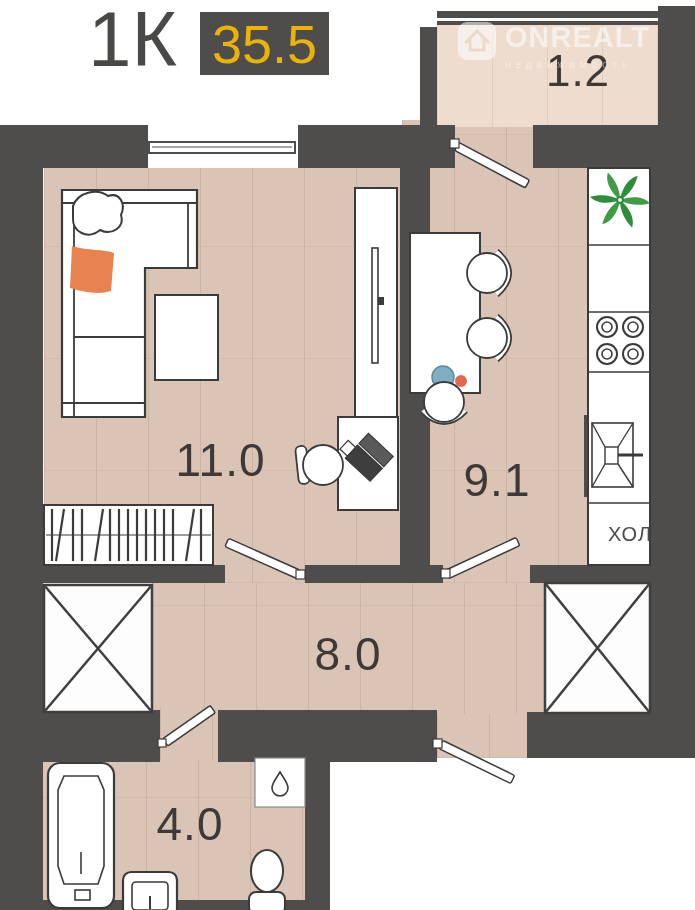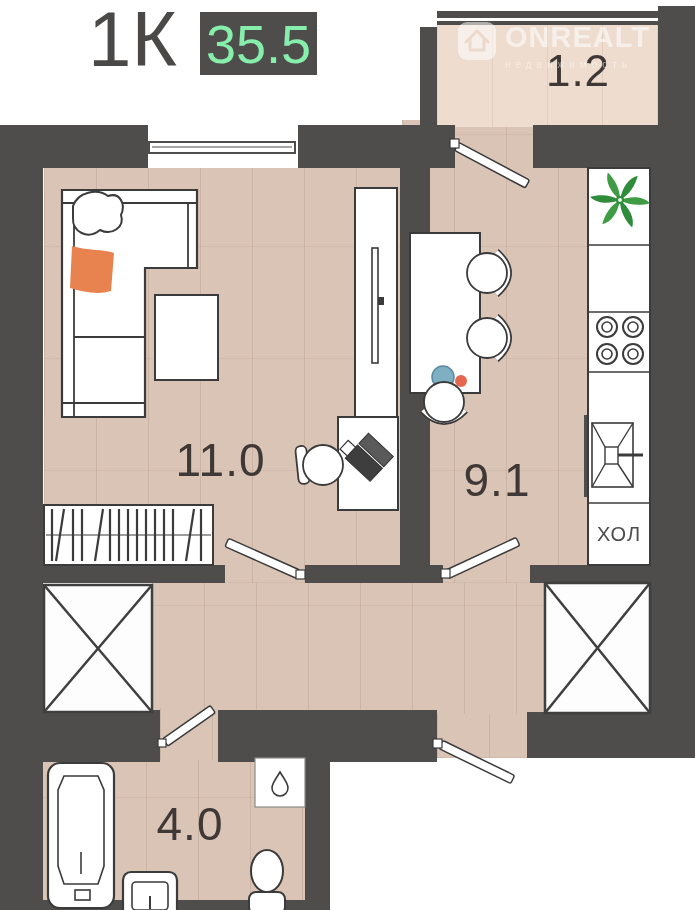--- a/index.html
+++ b/index.html
@@ -28,22 +28,22 @@
 
   svg.layer{position:absolute;left:0;top:0;z-index:3;}
 
   .area-label{position:absolute;z-index:4;font-size:46px;color:#3e3936;
     letter-spacing:1px;text-align:center;}
   .fridge-label{position:absolute;z-index:4;font-size:20px;color:#4c4c4c;
     letter-spacing:1px;text-align:center;}
 
   .header-type{position:absolute;left:88px;top:-6px;z-index:6;font-size:78px;
     font-weight:500;color:#4b4947;}
-  .header-area{position:absolute;left:200px;top:12px;width:117px;height:63px;z-index:6;
-    background:var(--wall);color:#86efac;font-size:54px;font-weight:500;
+  .header-area{position:absolute;left:200px;top:12px;width:129px;height:63px;z-index:6;
+    background:var(--wall);color:#eab308;font-size:54px;font-weight:500;
     display:flex;align-items:center;justify-content:center;}
 
   .watermark{position:absolute;left:458px;top:22px;z-index:5;display:flex;
     align-items:flex-start;gap:9px;}
   .wm-icon{width:38px;height:38px;border-radius:9px;background:rgba(255,255,255,0.55);
     display:flex;align-items:center;justify-content:center;}
   .wm-brand{font-size:29px;font-weight:700;letter-spacing:1px;color:rgba(255,255,255,0.55);
     line-height:30px;}
   .wm-tag{font-size:10px;letter-spacing:5px;color:rgba(255,255,255,0.48);margin-top:7px;}
 </style>
@@ -238,22 +238,23 @@
     </g>
     <g>
       <rect x="441" y="740" width="80" height="9" rx="2" transform="rotate(26 441 744)" fill="#ffffff" stroke="#3b3b3b" stroke-width="1.5"></rect>
       <rect x="433" y="739" width="9" height="9" fill="#ffffff" stroke="#3b3b3b" stroke-width="1.2"></rect>
     </g>
   </svg>
 
   <div class="area-label" style="left:528px;top:46px;width:100px;font-size:44px;">1.2</div>
   <div class="area-label" style="left:148px;top:433px;width:145px;">11.0</div>
   <div class="area-label" style="left:437px;top:453px;width:120px;">9.1</div>
+  <div class="area-label" style="left:288px;top:627px;width:120px;">8.0</div>
   <div class="area-label" style="left:130px;top:797px;width:120px;">4.0</div>
-  <div class="fridge-label" style="left:588px;top:523px;width:62px;">ХОЛ</div>
+  <div class="fridge-label" style="left:588px;top:523px;width:62px;padding-left:11px;">ХОЛ</div>
 
   <div class="header-type">1К</div>
   <div class="header-area">35.5</div>
 
   <div class="watermark">
     <div class="wm-icon">
       <svg width="38" height="38" viewBox="0 0 38 38">
         <path d="M8,20 L19,9 L30,20 M12,17 V28 H26 V17" fill="none" stroke="#ecd9cb" stroke-width="3" stroke-linecap="round" stroke-linejoin="round"></path>
       </svg>
     </div>

